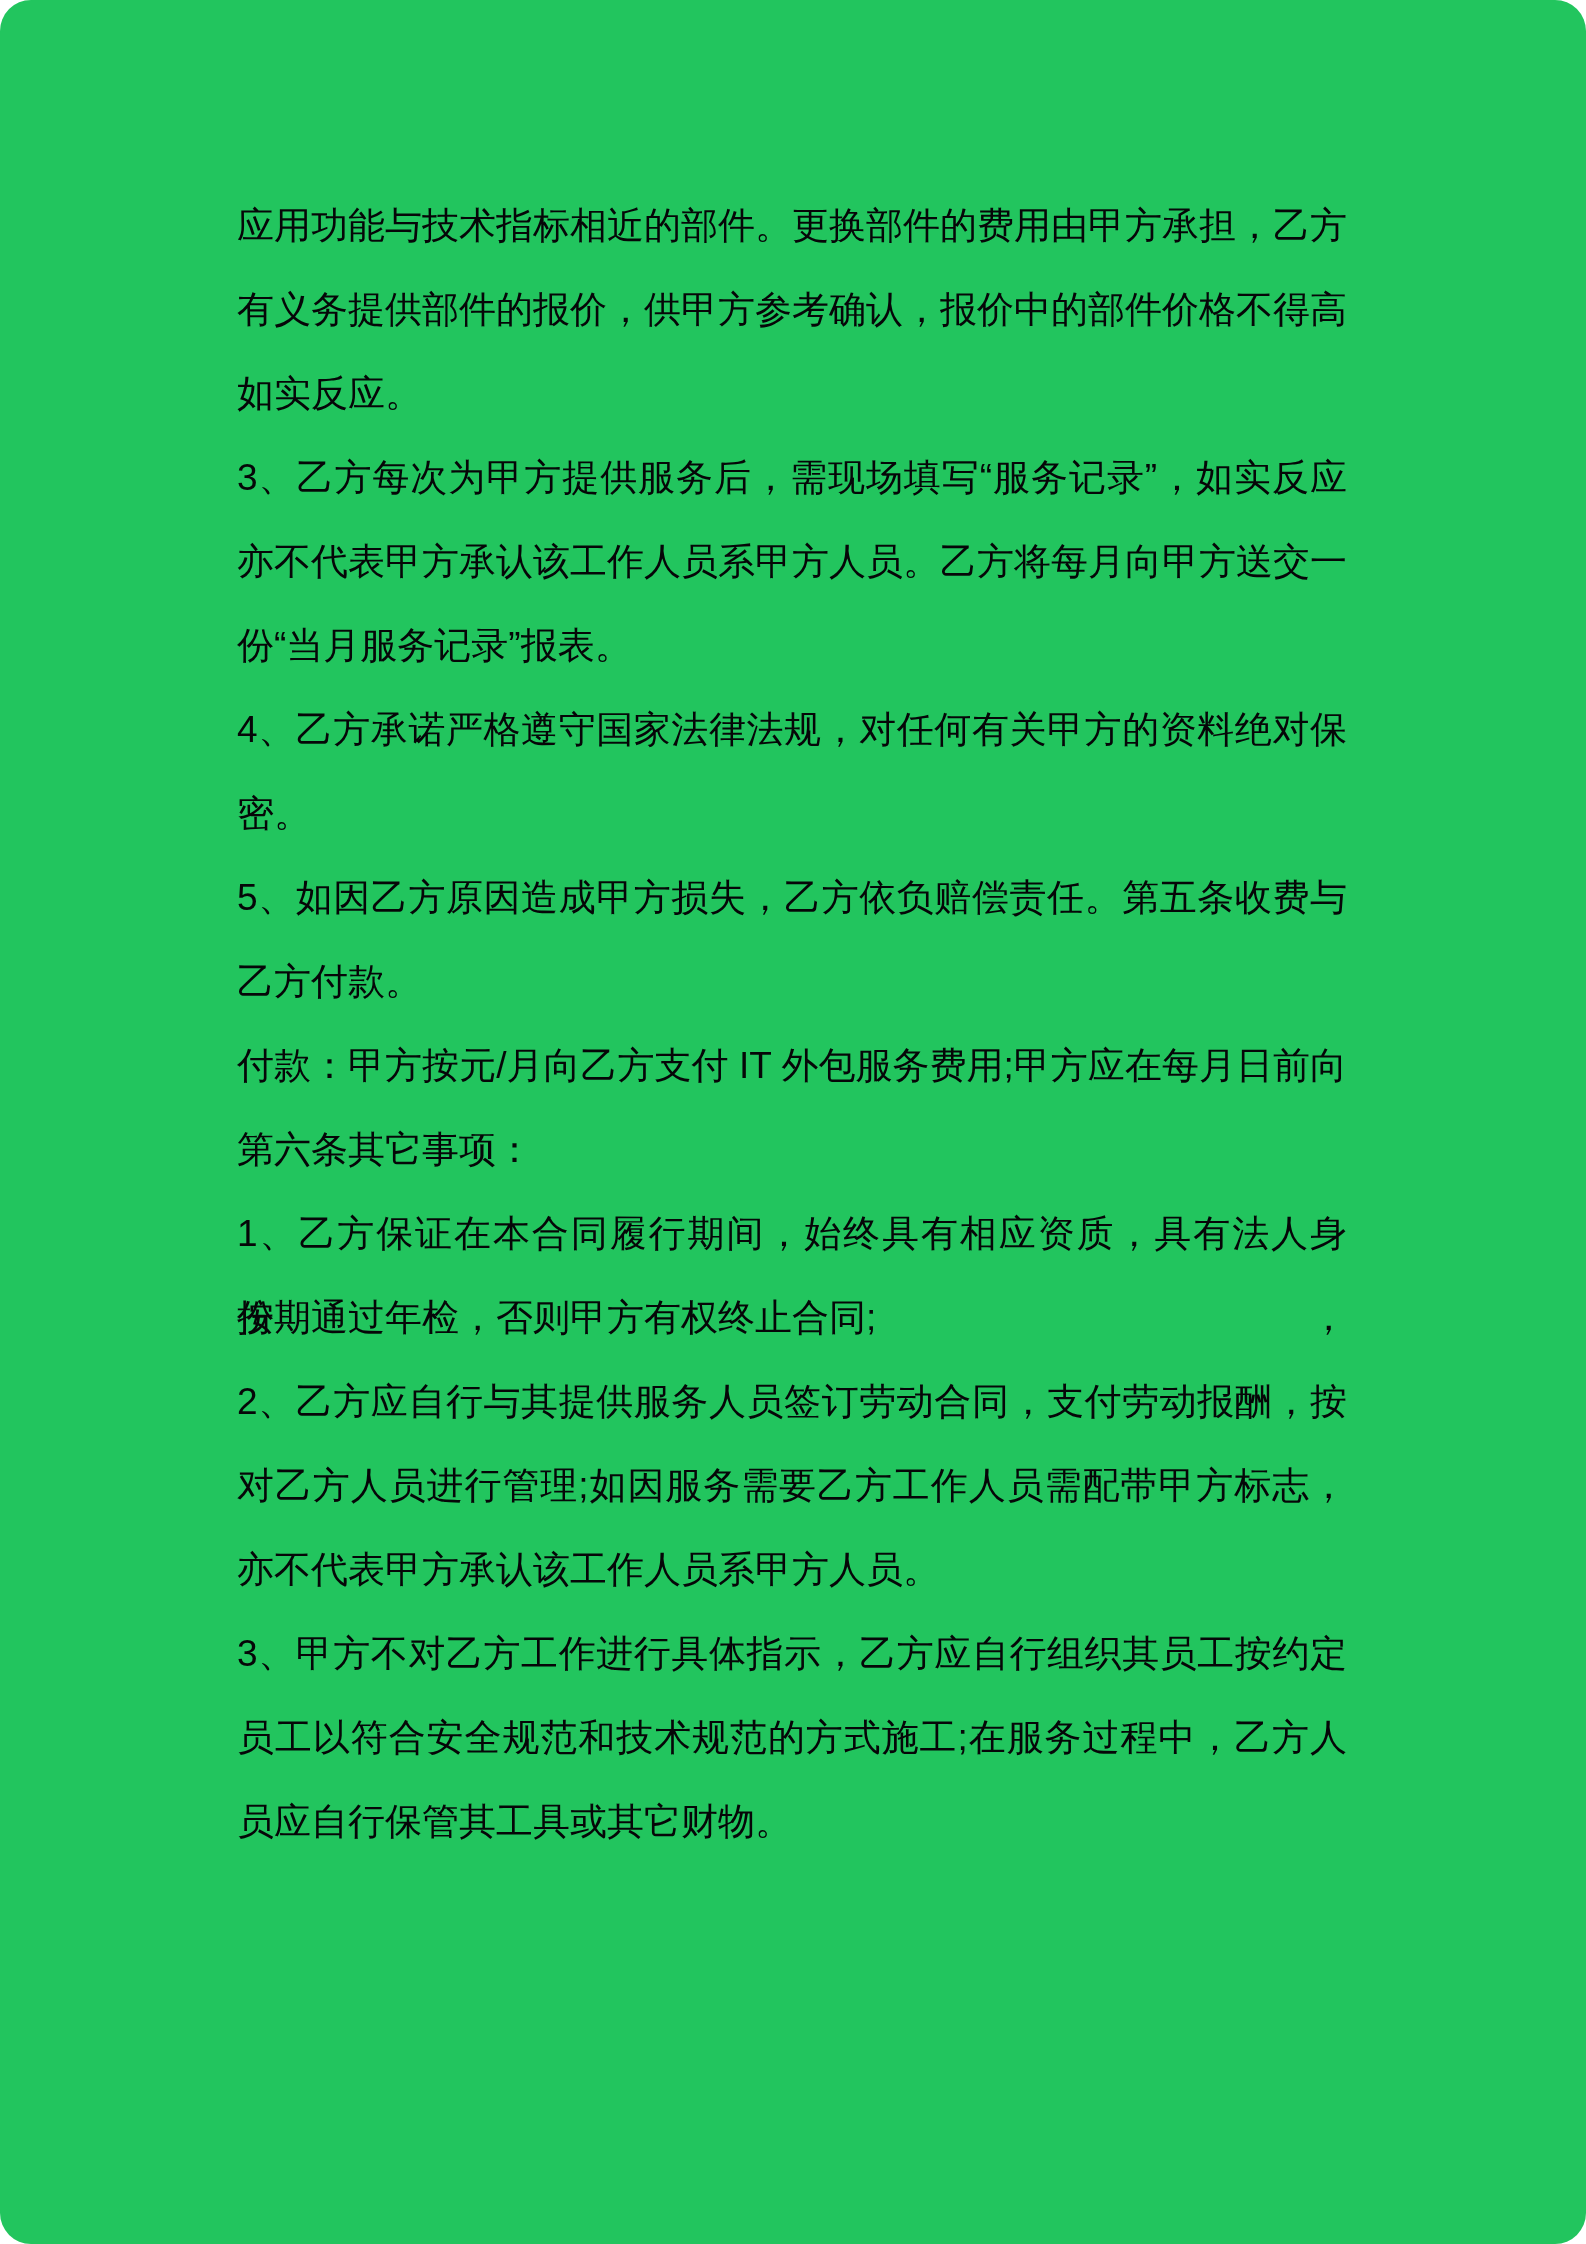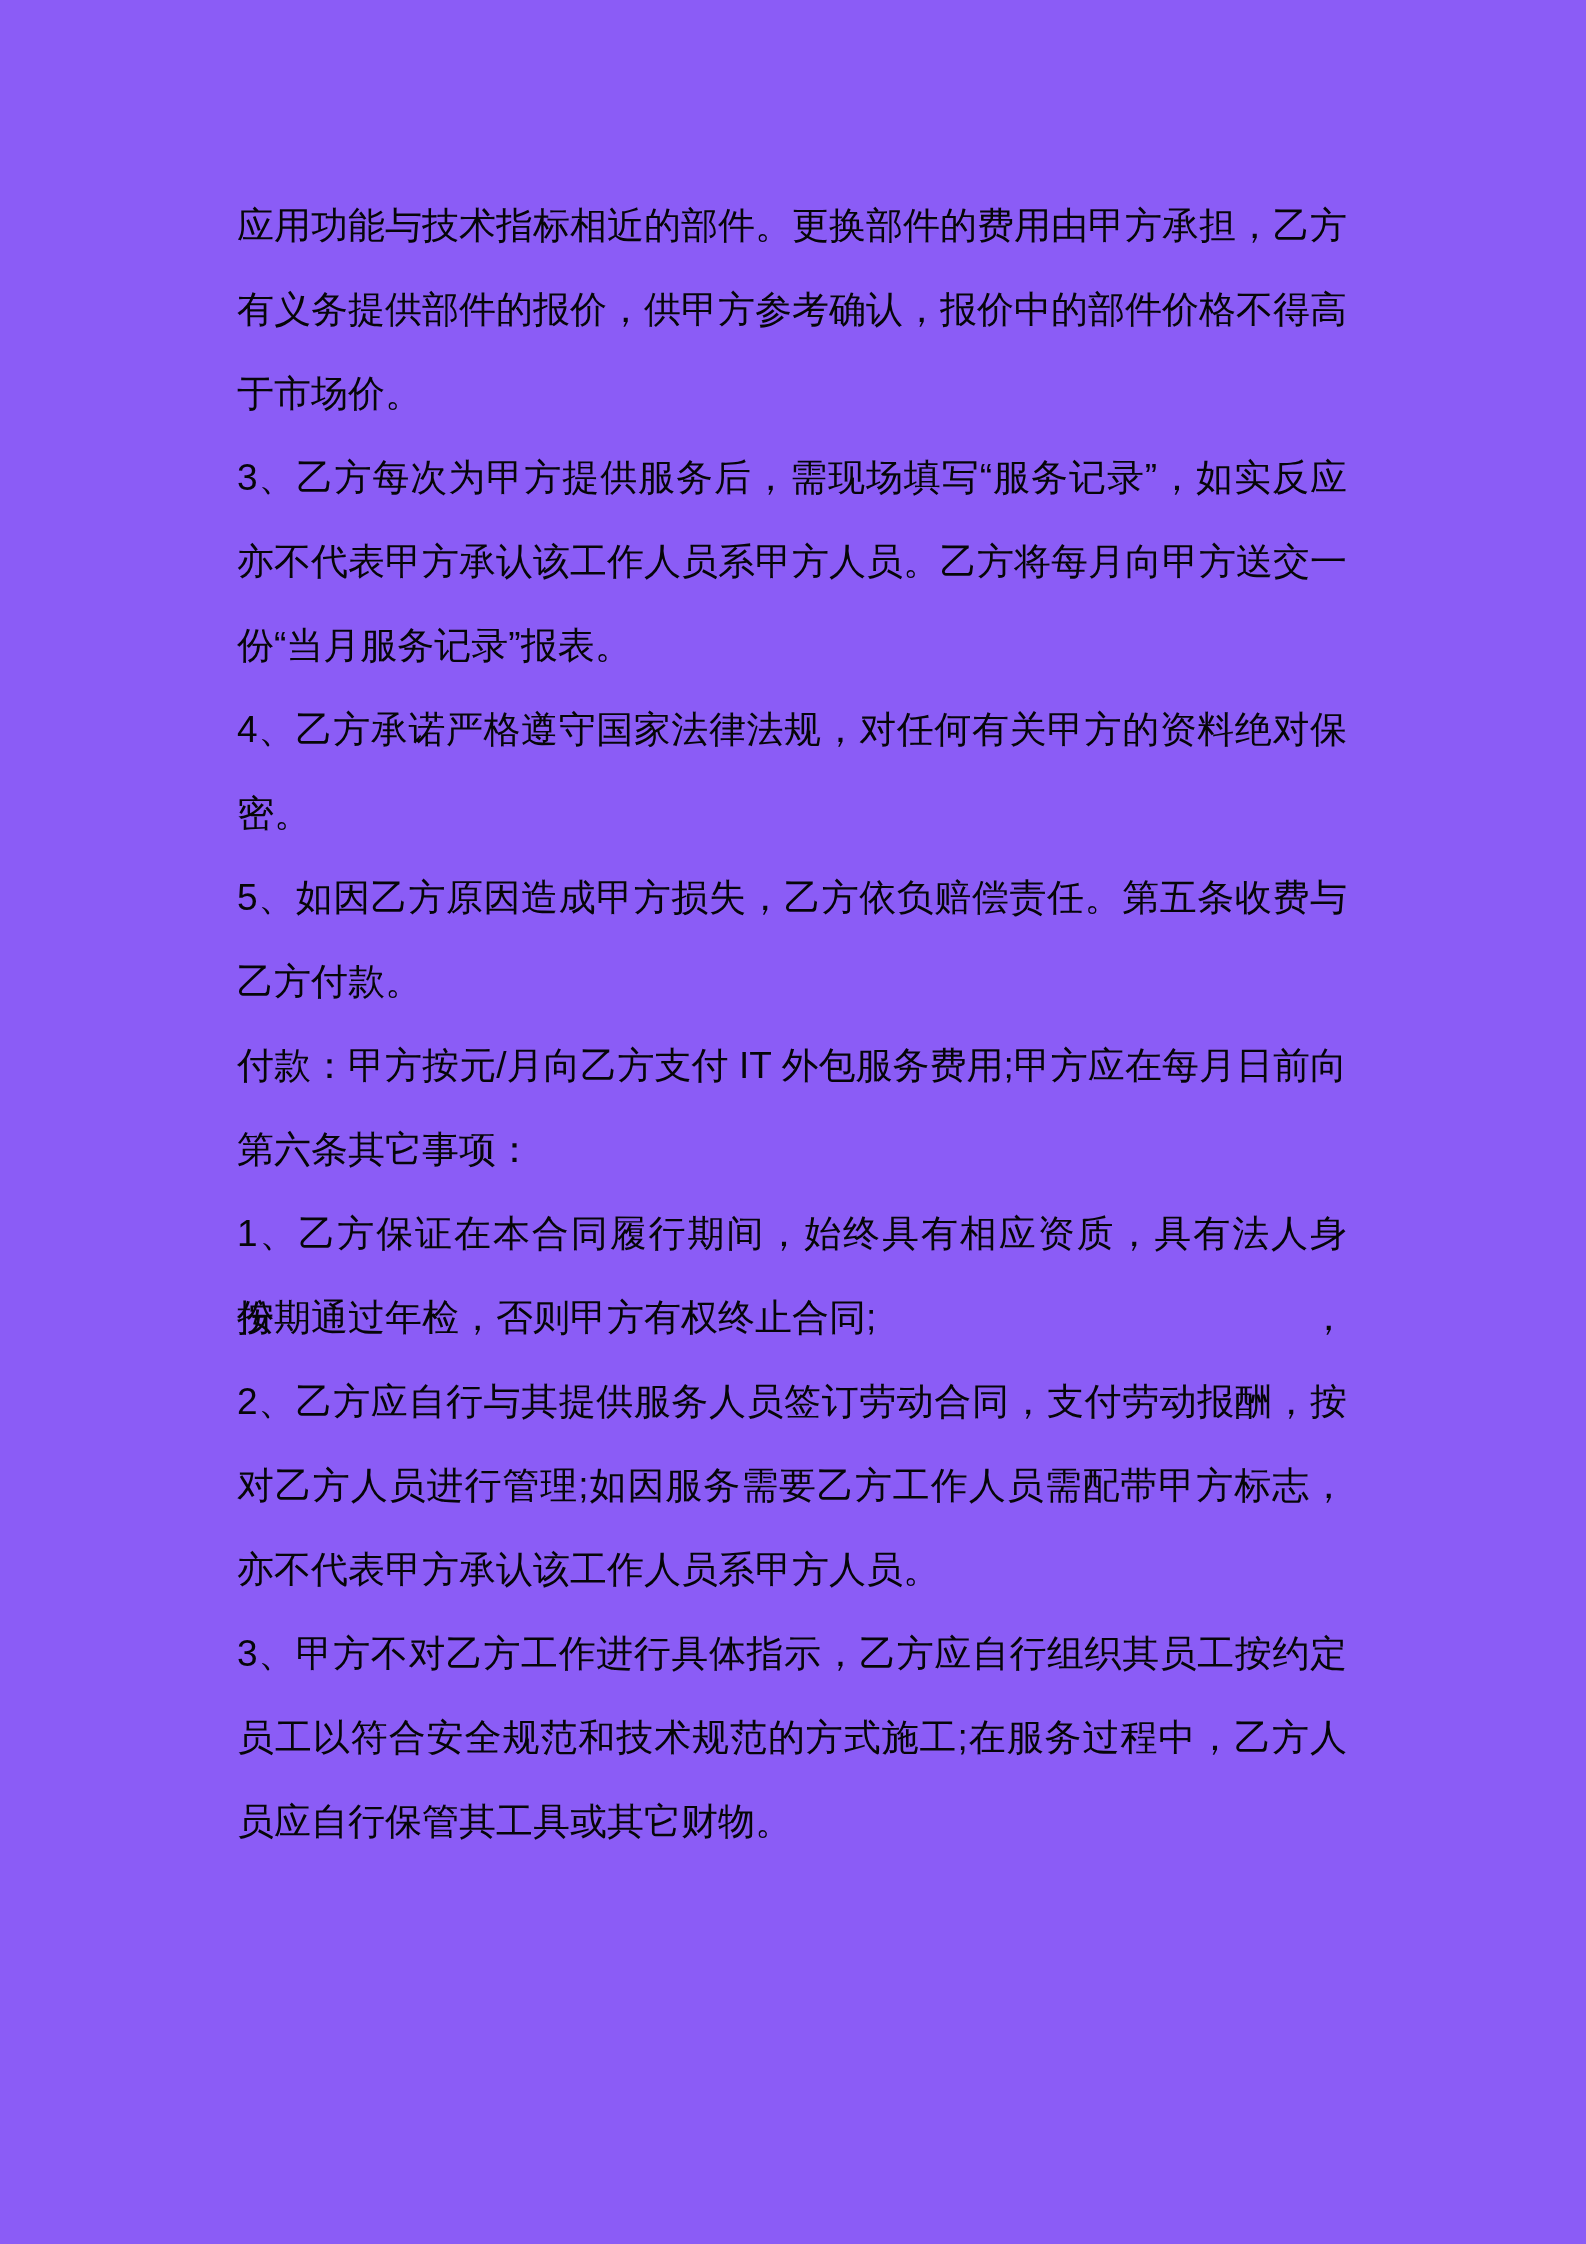--- a/index.html
+++ b/index.html
@@ -4,23 +4,24 @@
 <style>
   html, body {
     margin: 0;
     padding: 0;
     background: #ffffff;
   }
   .page {
     position: relative;
     width: 1586px;
     height: 2244px;
-    background: #8b5cf6;
+    background: #22c55e;
     overflow: hidden;
     font-family: "Liberation Sans", sans-serif;
+    border-radius: 31px;
   }
   .text-block {
     position: absolute;
     left: 237px;
     top: 184px;
     width: 1110px;
     font-size: 37px;
     line-height: 84px;
     color: #060608;
     letter-spacing: 0;
@@ -39,21 +40,21 @@
     text-justify: inter-character;
   }
 </style>
 </head>
 <body>
 
 <div class="page">
   <div class="text-block">
     <div class="ln j">应用功能与技术指标相近的部件。更换部件的费用由甲方承担，乙方</div>
     <div class="ln j">有义务提供部件的报价，供甲方参考确认，报价中的部件价格不得高</div>
-    <div class="ln">于市场价。</div>
+    <div class="ln">如实反应。</div>
     <div class="ln j">3、乙方每次为甲方提供服务后，需现场填写“服务记录”，如实反应</div>
     <div class="ln j">亦不代表甲方承认该工作人员系甲方人员。乙方将每月向甲方送交一</div>
     <div class="ln">份“当月服务记录”报表。</div>
     <div class="ln j">4、乙方承诺严格遵守国家法律法规，对任何有关甲方的资料绝对保</div>
     <div class="ln">密。</div>
     <div class="ln j">5、如因乙方原因造成甲方损失，乙方依负赔偿责任。第五条收费与</div>
     <div class="ln">乙方付款。</div>
     <div class="ln j">付款：甲方按元/月向乙方支付 IT 外包服务费用;甲方应在每月日前向</div>
     <div class="ln">第六条其它事项：</div>
     <div class="ln j">1、乙方保证在本合同履行期间，始终具有相应资质，具有法人身份，</div>

